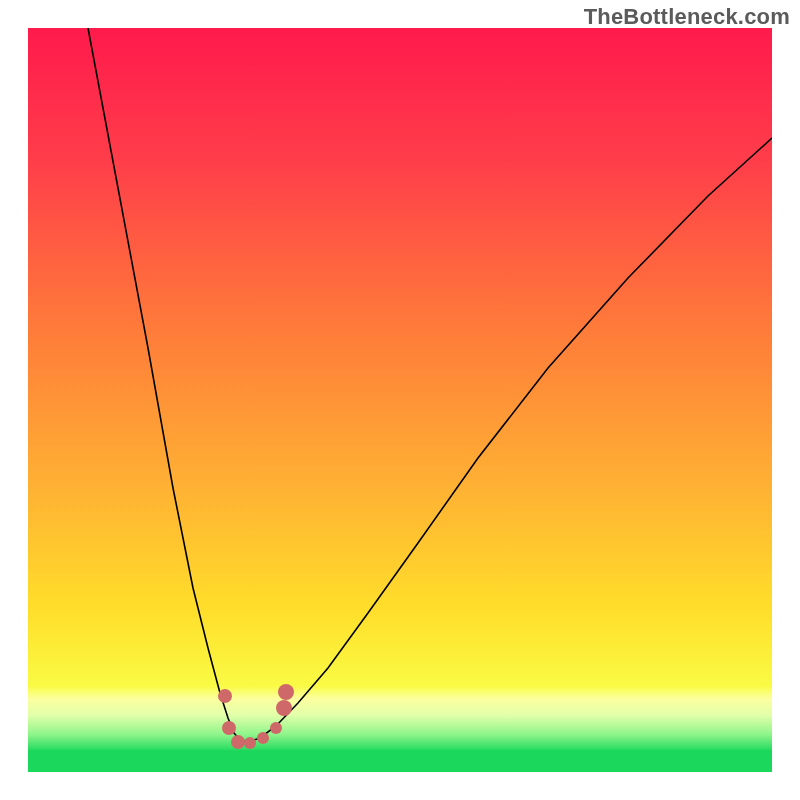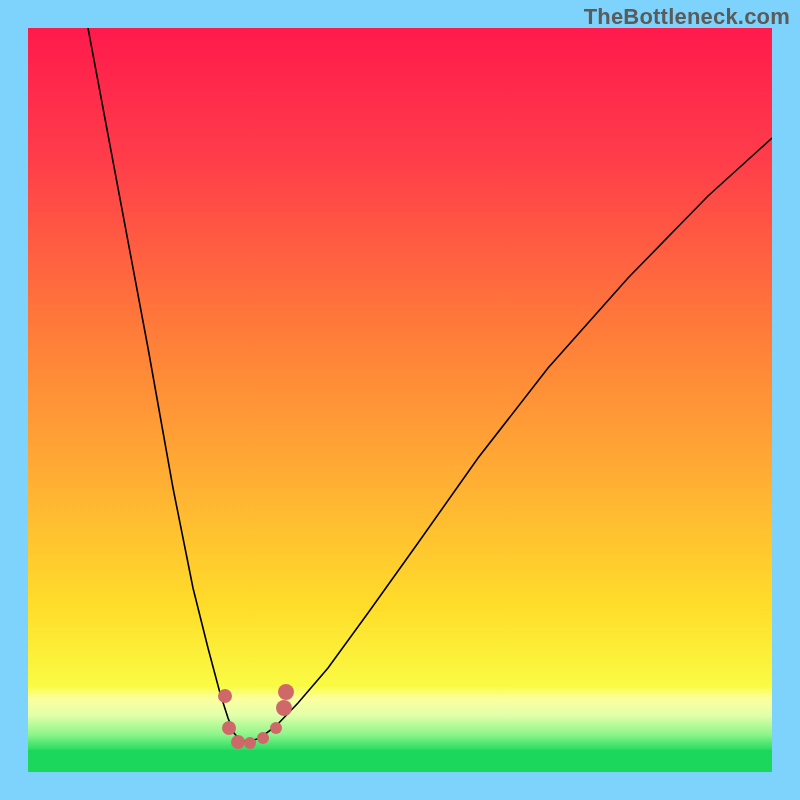--- a/index.html
+++ b/index.html
@@ -8,21 +8,21 @@
     width: 800px;
     height: 800px;
     overflow: hidden;
     background: #000;
     font-family: Arial, Helvetica, sans-serif;
   }
   .stage {
     position: relative;
     width: 800px;
     height: 800px;
-    background: #7dd3fc;
+    background: #ffffff;
   }
   .watermark {
     position: absolute;
     top: 4px;
     right: 10px;
     color: #5b5b5b;
     font-size: 22px;
     font-weight: 600;
     letter-spacing: 0.2px;
     user-select: none;

